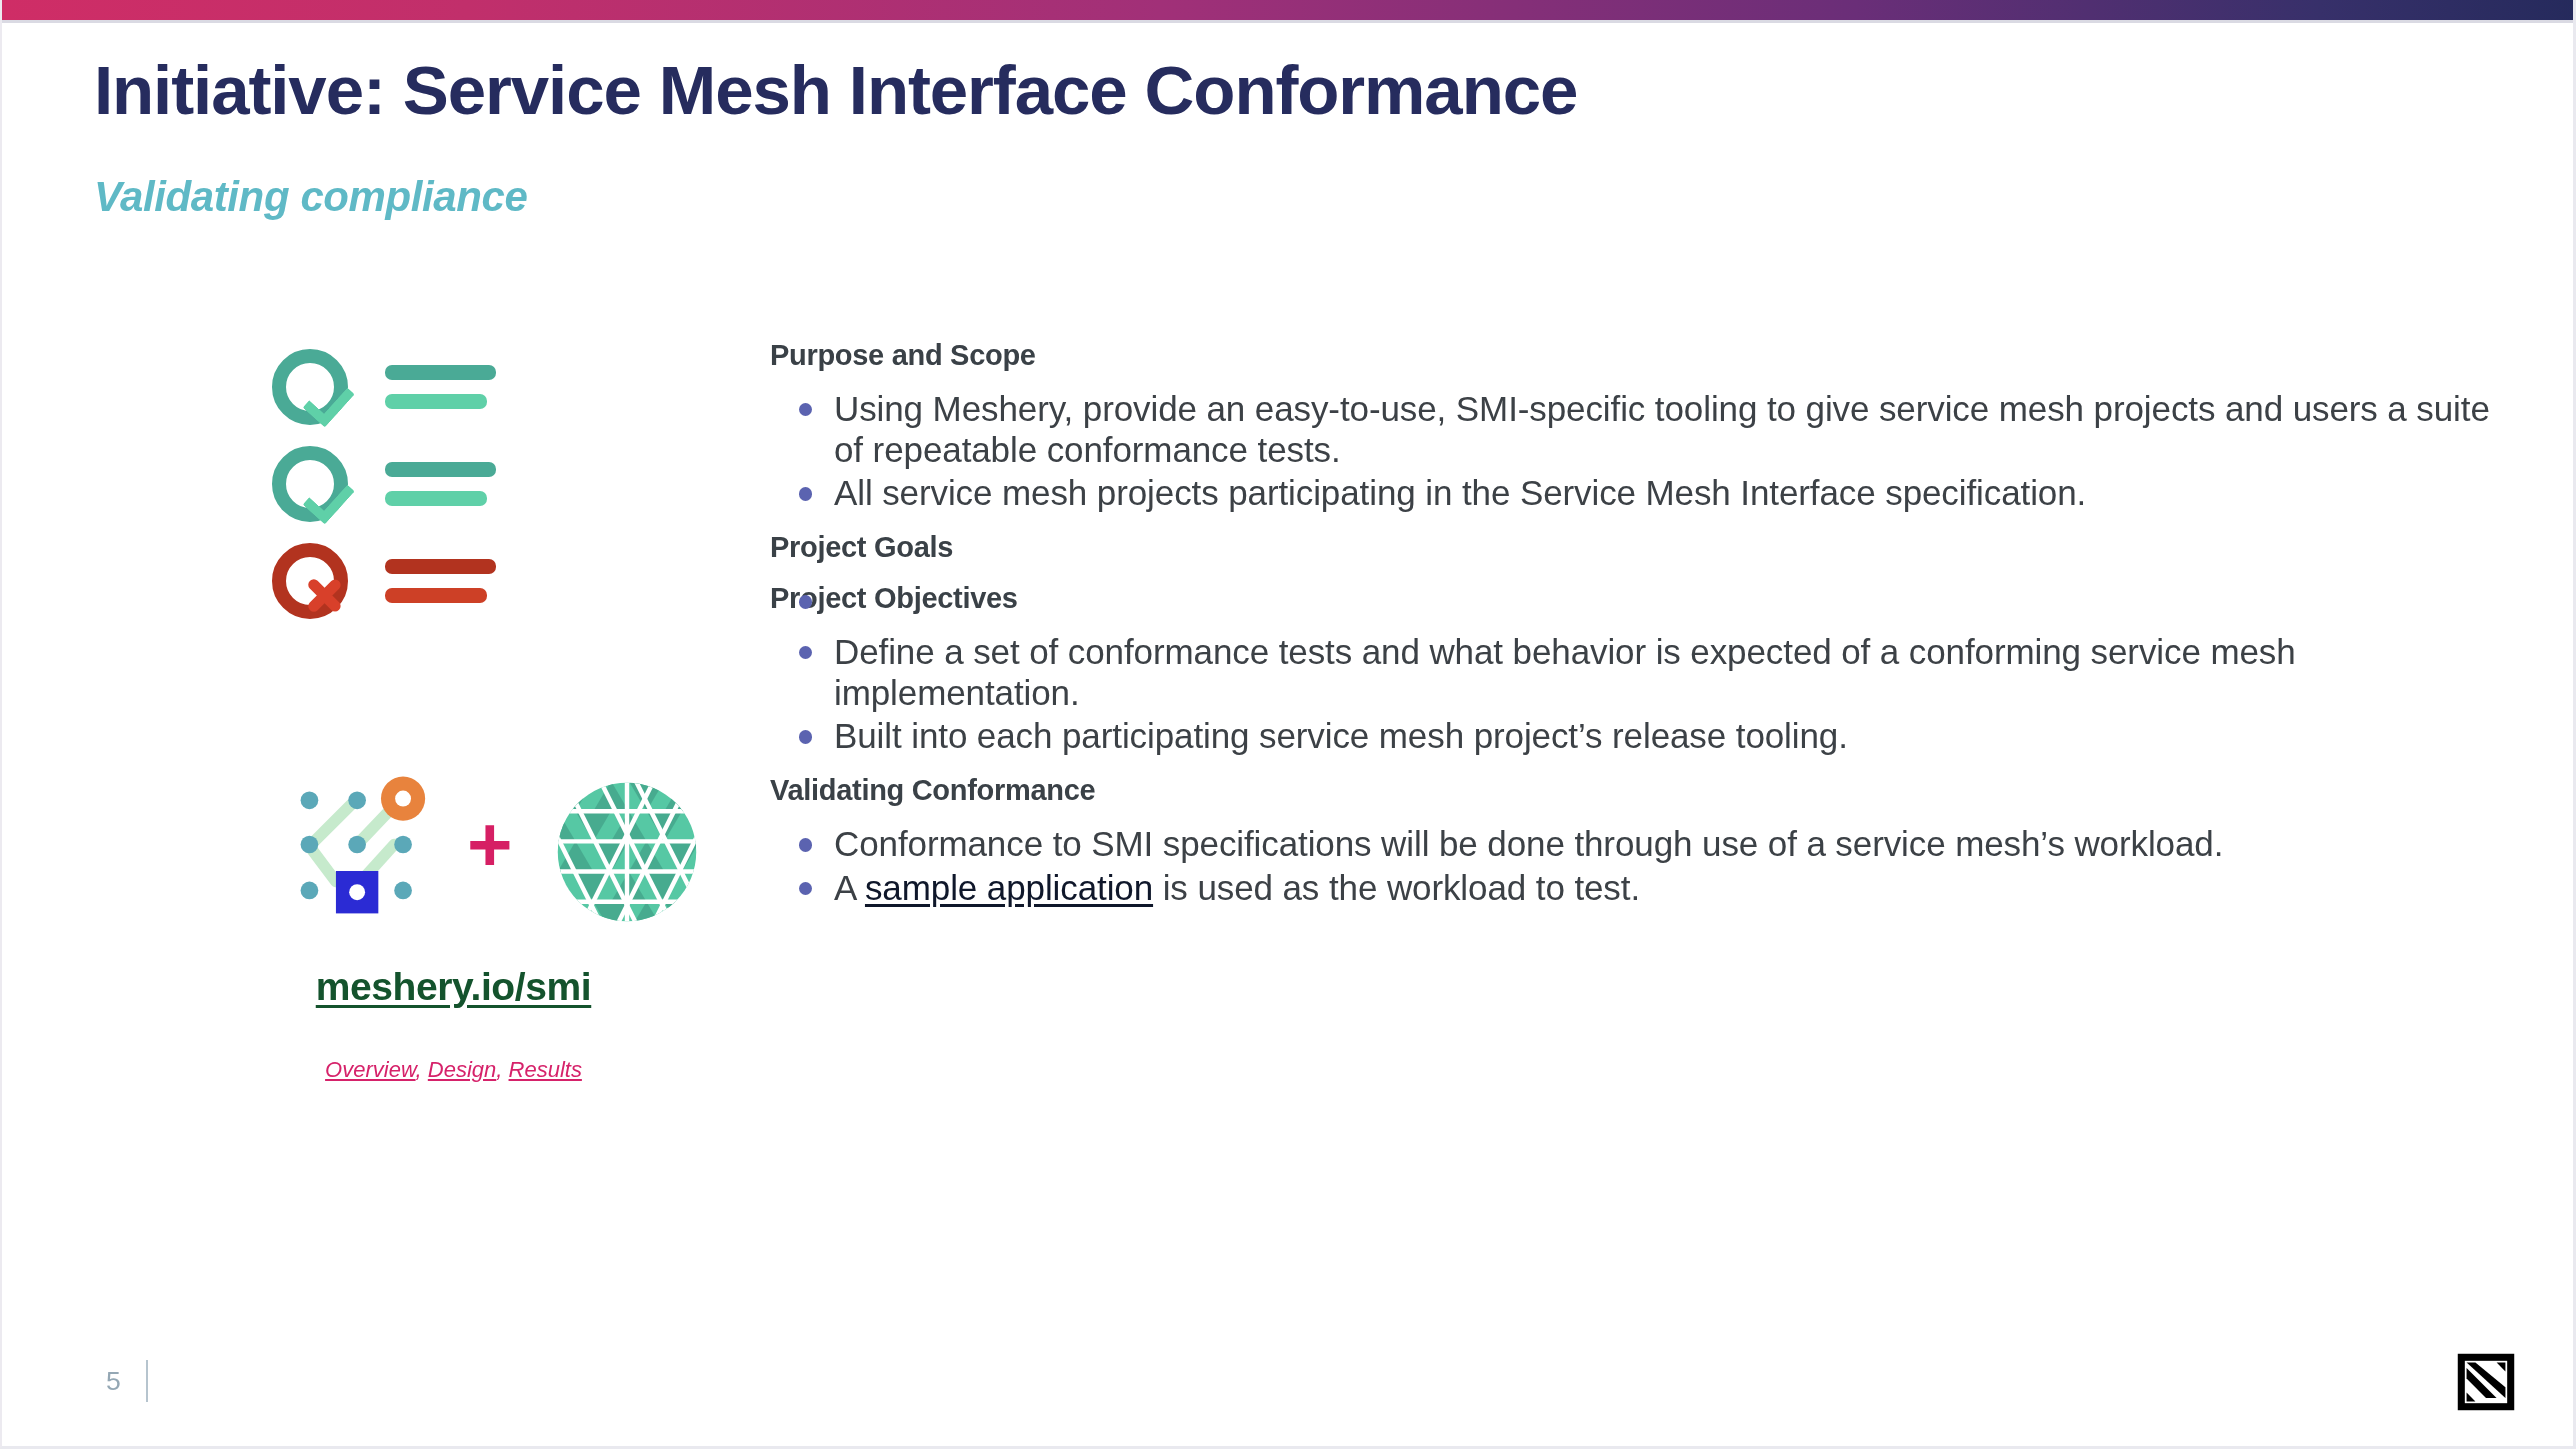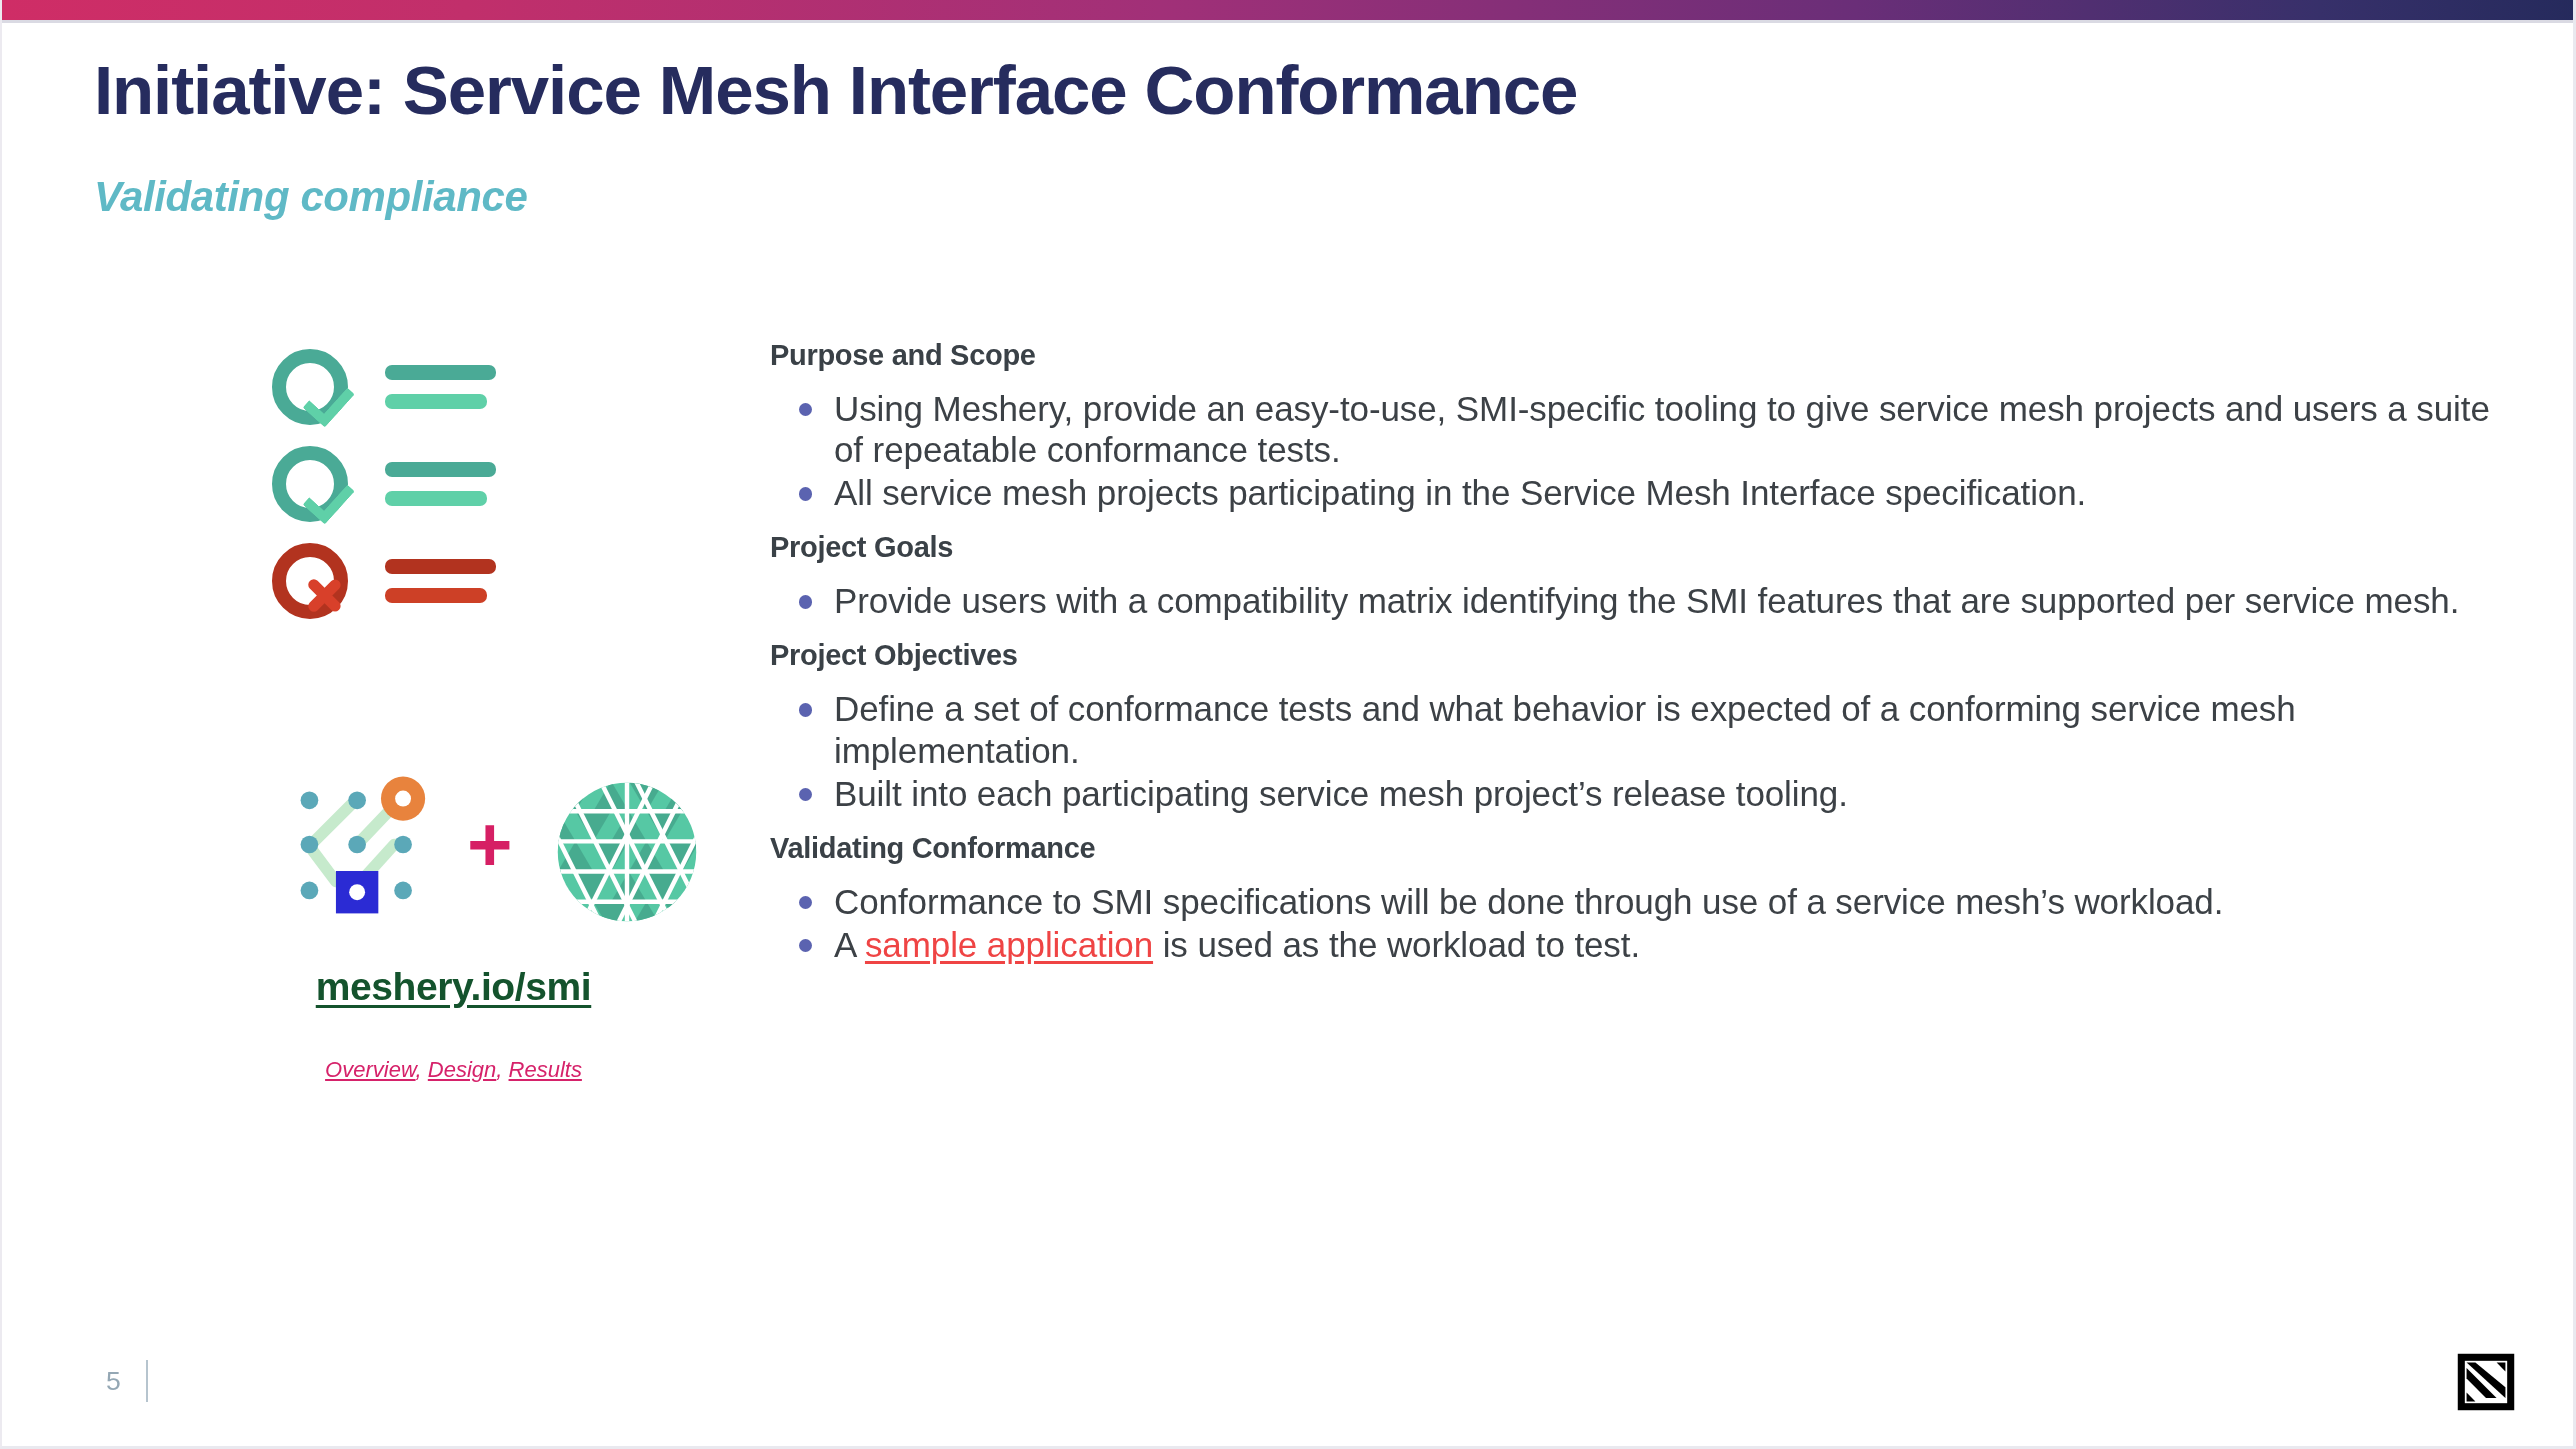--- a/index.html
+++ b/index.html
@@ -174,21 +174,21 @@
     letter-spacing: -0.1px;
   }
   .bullets li .dot {
     position: absolute;
     left: 29px; top: 15px;
     width: 13.3px; height: 13.3px;
     border-radius: 50%;
     background: #5b63b0;
   }
   .inline-link {
-    color: #ef4444;
+    color: #0f172a;
     text-decoration: underline;
     text-underline-offset: 3.5px;
     cursor: pointer;
   }
 
   
   .footer { position: absolute; left: 104px; top: 1360px; display: flex; align-items: center; }
   .footer .pg { font-size: 26.6px; color: #94a7b4; }
   .footer .bar {
     width: 2.7px; height: 42px; background: #b6c4ce;
@@ -334,21 +334,21 @@
       <div class="sec-head">Purpose and Scope</div>
       <ul class="bullets">
         <li><span class="dot"></span><span>Using Meshery, provide an easy-to-use, SMI-specific tooling to give service mesh projects and users a suite of repeatable conformance tests.</span></li>
         <li><span class="dot"></span><span>All service mesh projects participating in the Service Mesh Interface specification.</span></li>
       </ul>
     </div>
 
     <div class="section">
       <div class="sec-head">Project Goals</div>
       <ul class="bullets">
-        <li><span class="dot"></span><span>Provide users with a compatibility matrix identifying the SMI features that are supported per service mesh.</span></li>
+        <li><span class="dot"></span></li>
       </ul>
     </div>
 
     <div class="section">
       <div class="sec-head">Project Objectives</div>
       <ul class="bullets">
         <li><span class="dot"></span><span>Define a set of conformance tests and what behavior is expected of a conforming service mesh implementation.</span></li>
         <li><span class="dot"></span><span>Built into each participating service mesh project’s release tooling.</span></li>
       </ul>
     </div>

